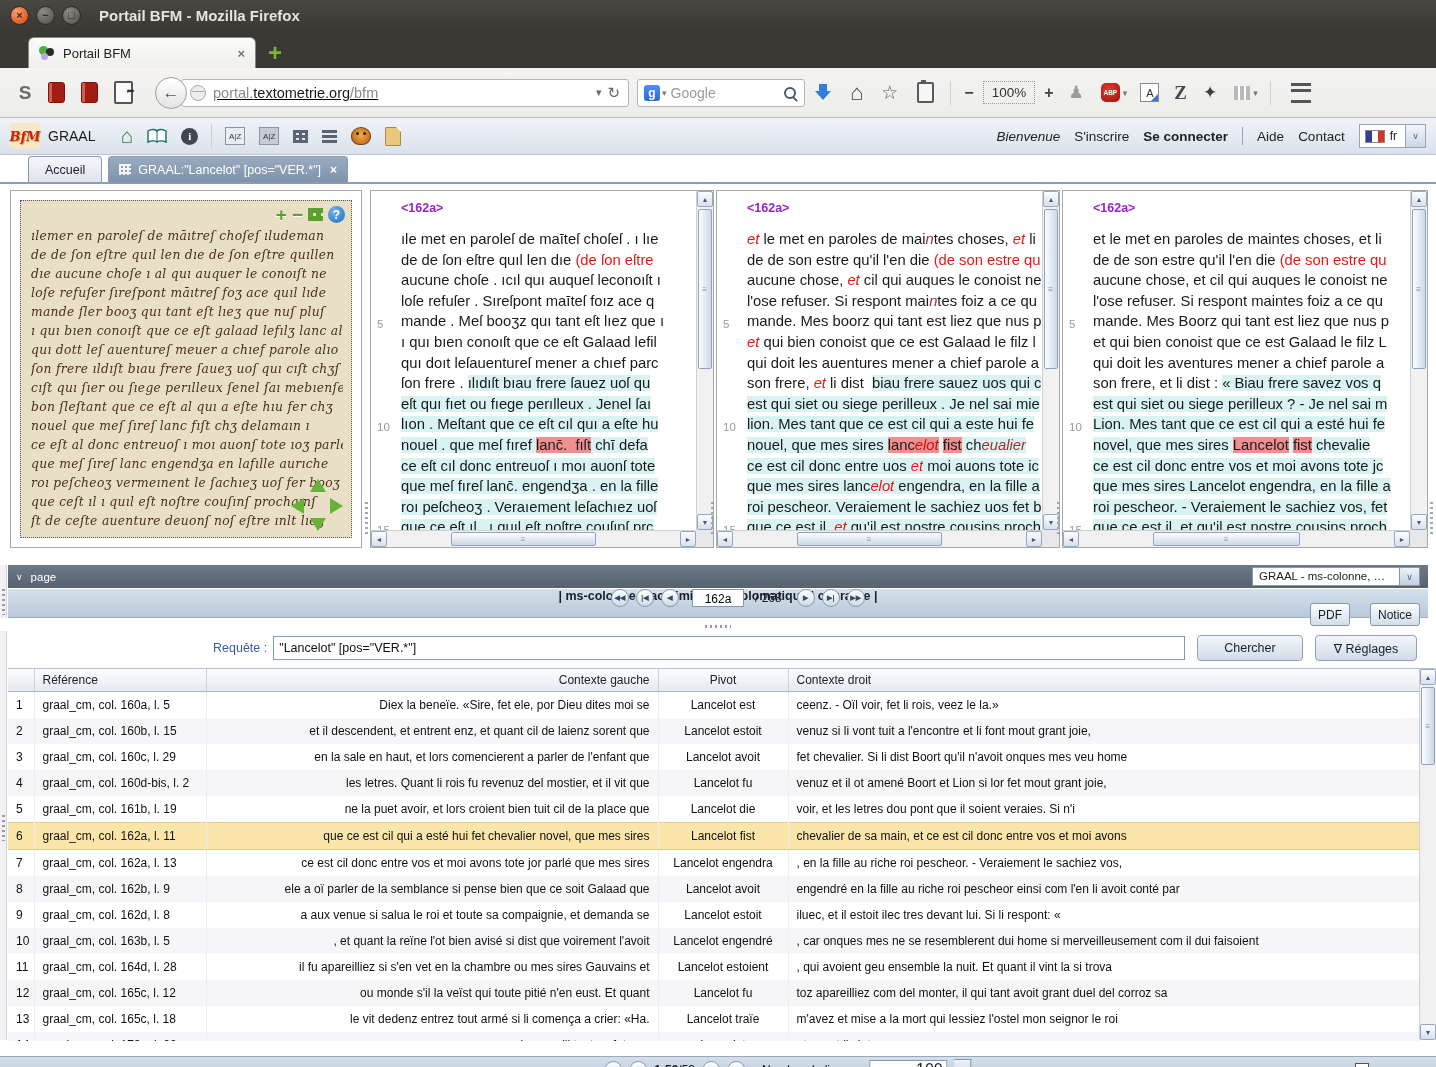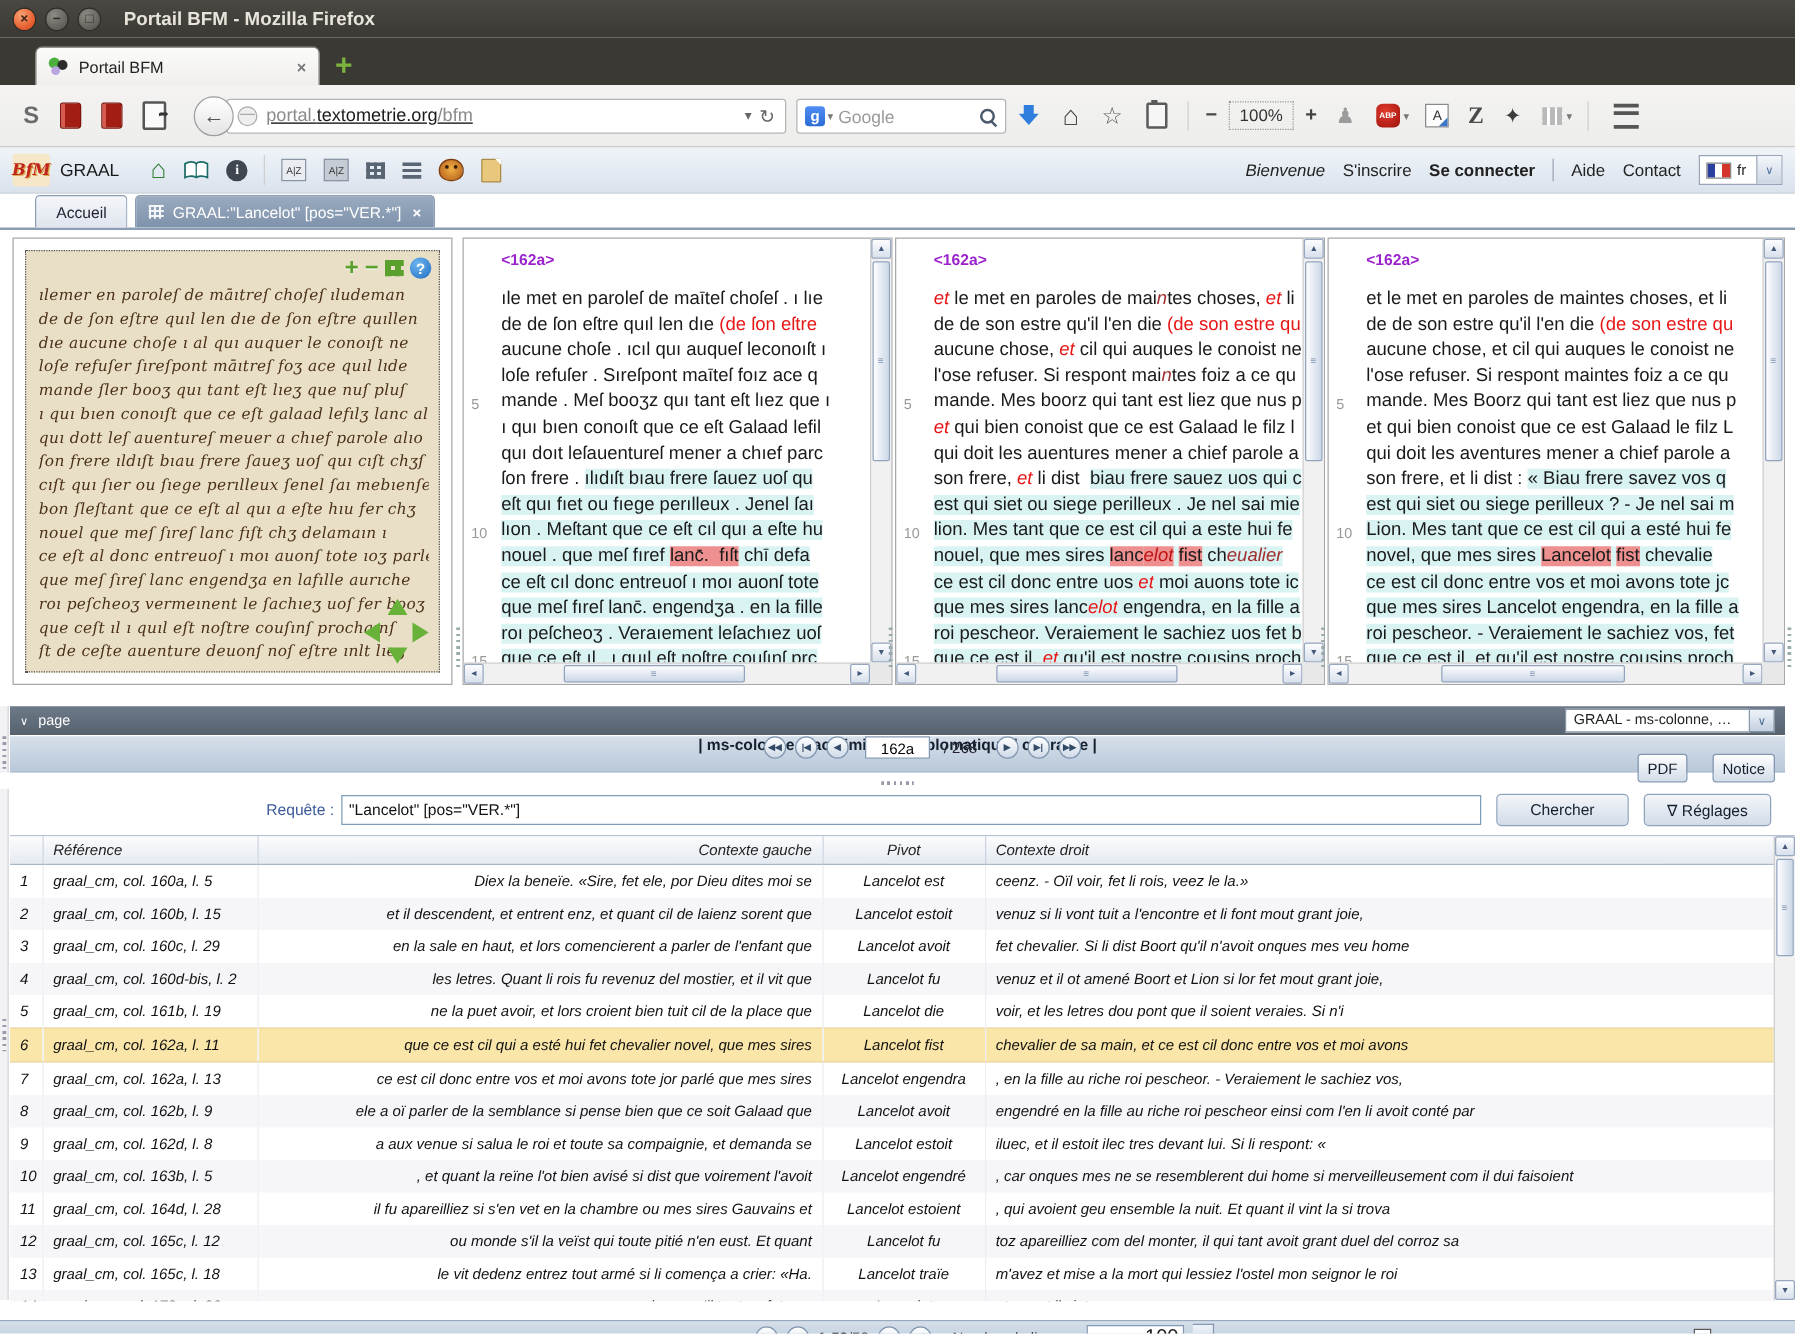--- a/index.html
+++ b/index.html
@@ -213,21 +213,21 @@
   .queryrow{position:absolute;top:631px;left:8px;right:8px;height:34px;background:#fff;display:flex;align-items:center;}
   .qlabel{color:#3d5a99;font-size:12.5px;margin-left:205px;margin-right:6px;}
   .qinput{width:900px;height:20px;border:1px solid #7f9db9;font-size:12.5px;padding:1px 5px;box-sizing:content-box;
     font-family:"Liberation Sans",sans-serif;color:#111;}
   .qbtn{height:24px;padding:0 26px;margin-left:12px;background:linear-gradient(#f3f6fa,#d2dce8);border:1px solid #8fa3bb;
     border-radius:4px;font-size:12.5px;color:#14202e;display:flex;align-items:center;}
   .qbtn.reg{padding:0 18px;}
 
   
   .tablewrap{position:absolute;top:668px;left:8px;right:0;height:372px;overflow:hidden;border-top:1px solid #b6c2d2;}
-  table.conc{border-collapse:collapse;table-layout:fixed;width:1412px;font-size:12px;font-style:italic;}
+  table.conc{border-collapse:collapse;table-layout:fixed;width:1412px;font-size:12px;}
   table.conc col.cnum{width:26px;}
   table.conc col.cref{width:172px;}
   table.conc col.clctx{width:452px;}
   table.conc col.cpivot{width:130px;}
   table.conc th{height:22px;background:linear-gradient(#fbfcfd,#e5eaf1);border-right:1px solid #c9d2de;
     border-bottom:1px solid #aab7c6;font-weight:normal;color:#222;padding:0 8px;text-align:left;white-space:nowrap;overflow:hidden;}
   table.conc th.hl{text-align:right;}
   table.conc th.hp{text-align:center;}
   table.conc td{height:26px;padding:0 8px;white-space:nowrap;overflow:hidden;border-right:1px solid #eceef2;color:#111;}
   table.conc tr:nth-child(even) td{background:#f6f6f9;}

